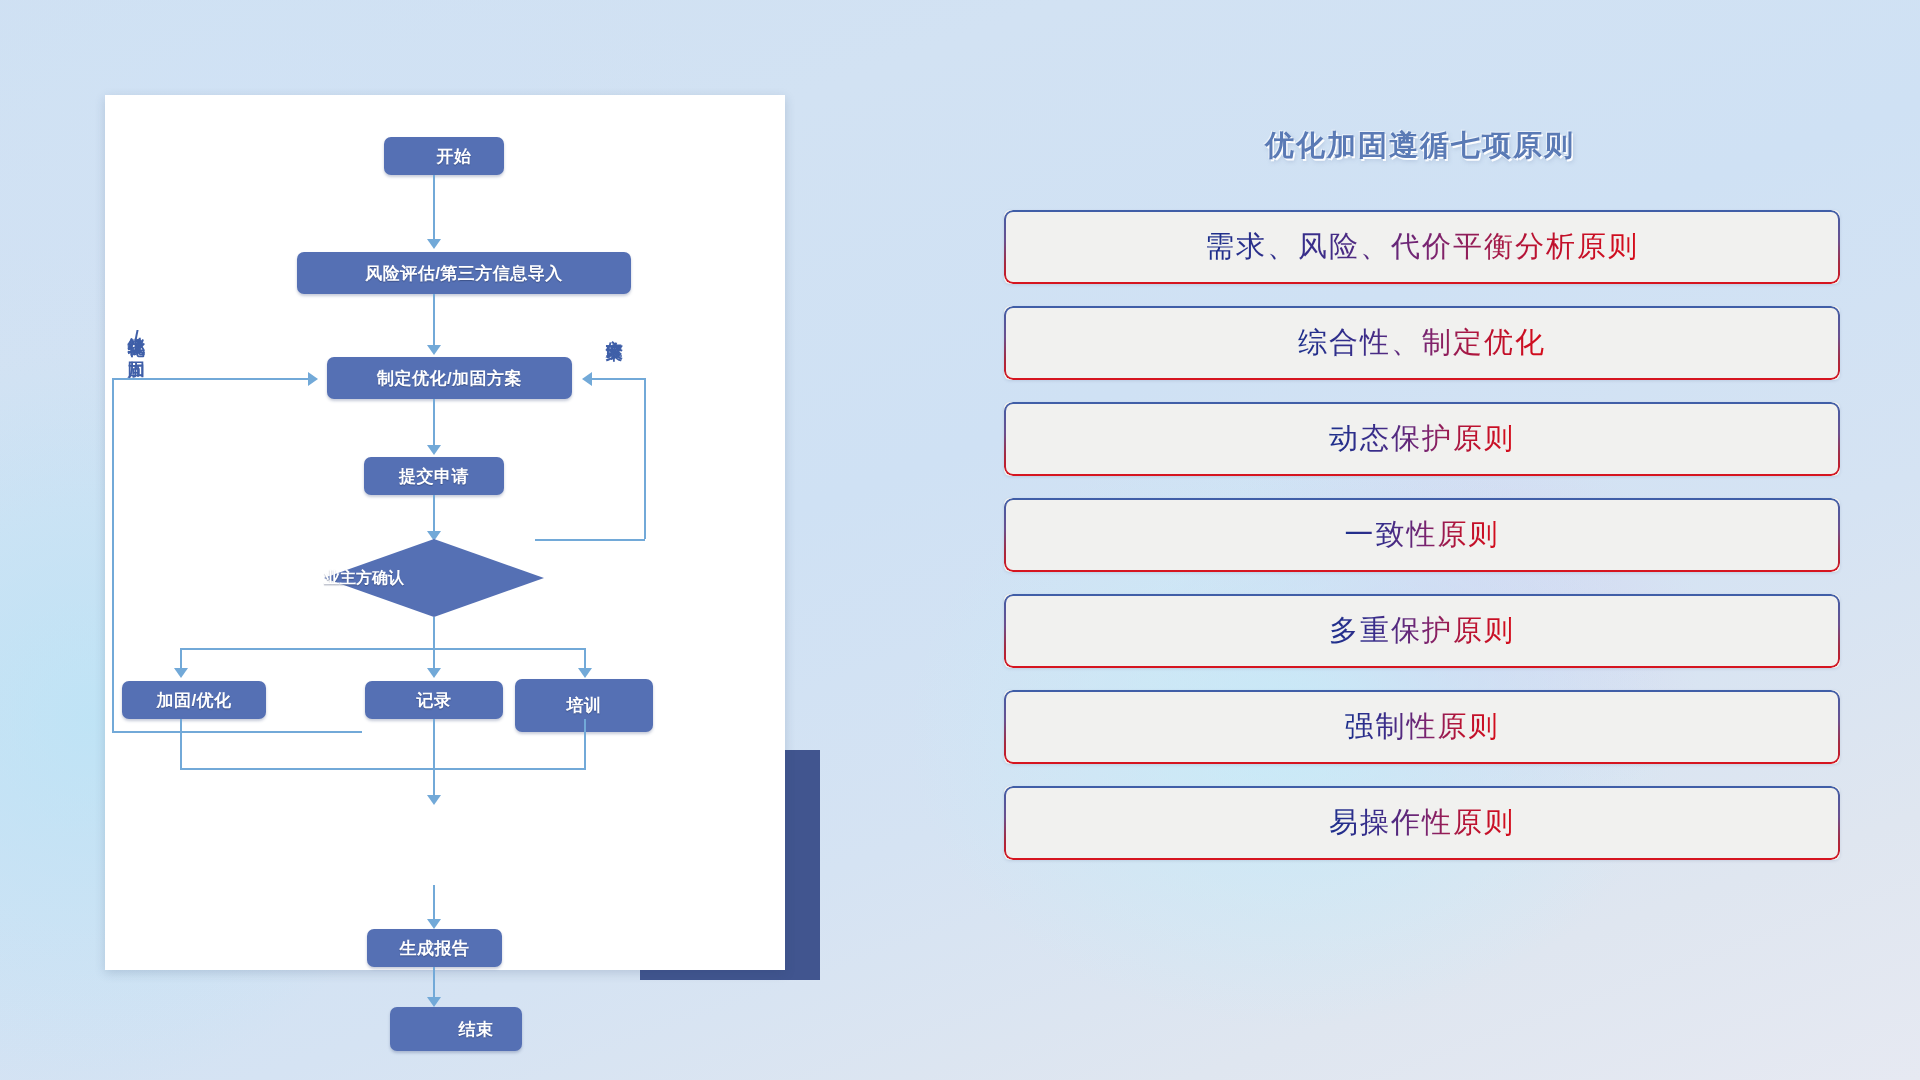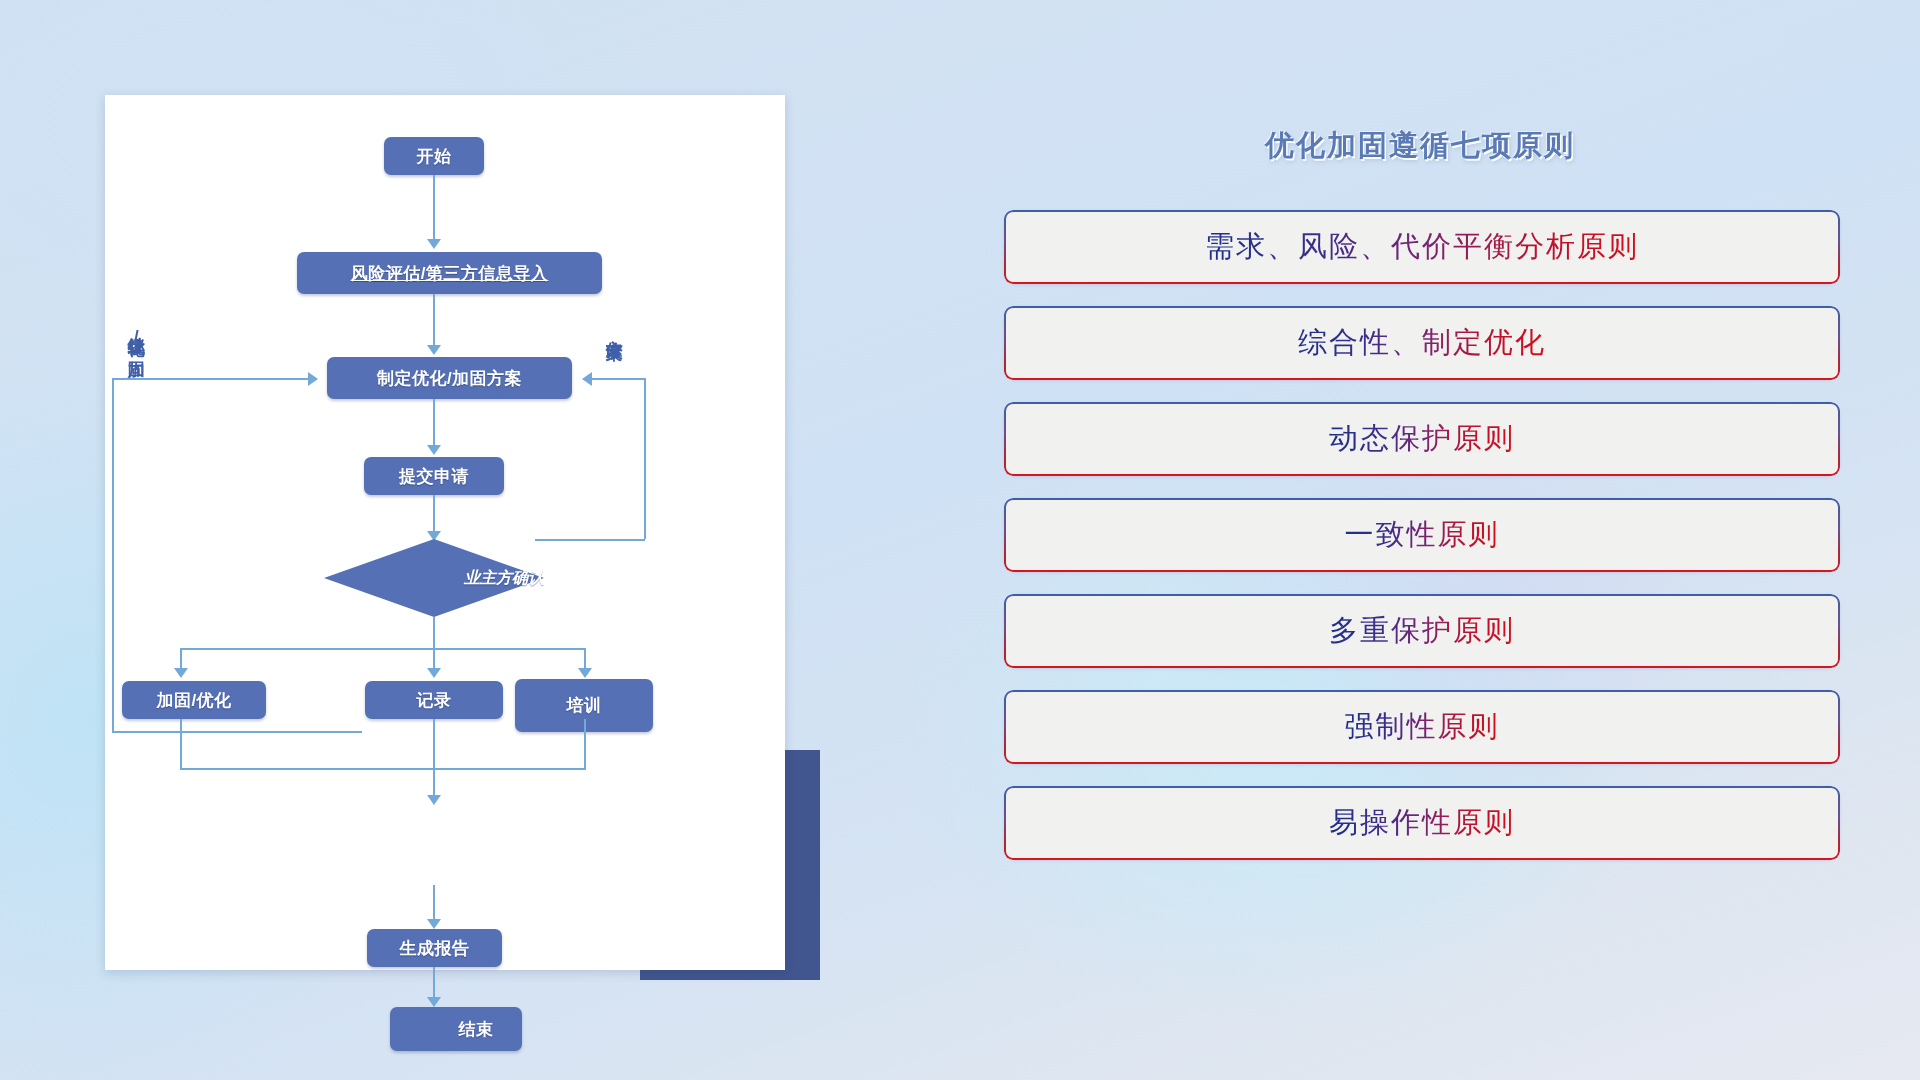--- a/index.html
+++ b/index.html
@@ -57,22 +57,21 @@
     letter-spacing: 0.5px;
     white-space: nowrap;
     text-shadow: 0 1px 1px rgba(30,45,85,0.45);
     box-shadow: 0 2px 3px rgba(50,70,120,0.28);
   }
 
   .diamond-wrap {
     position: absolute;
     display: flex;
     align-items: center;
-    justify-content: flex-end;
-    font-style: italic;
+    justify-content: flex-start;
   }
   .diamond-shape {
     position: absolute;
     inset: 0;
     background: #5570b4;
     clip-path: polygon(50% 0%, 100% 50%, 50% 100%, 0% 50%);
     filter: drop-shadow(0 2px 2px rgba(50,70,120,0.28));
   }
   .diamond-label {
     position: relative;
@@ -144,21 +143,21 @@
        1.5px 1.5px 0 rgba(255,255,255,0.95),
       -1px -1px 0 rgba(255,255,255,0.55),
        2px 3px 4px rgba(120,140,180,0.35);
     font-family: Liberation Serif, serif;
   }
 
   .principle {
     position: relative;
     height: 74px;
     margin: 0 0 22px 4px;
-    border-radius: 14px;
+    border-radius: 6px;
     background: #f1f1ef;
     display: flex;
     align-items: center;
     justify-content: center;
     box-shadow: 0 1px 3px rgba(90,110,150,0.18);
   }
   
   .principle::before {
     content: "";
     position: absolute;
@@ -189,27 +188,27 @@
 </style>
 </head>
 <body>
 
 <div id="slide">
 
   <div id="flow-shadow"></div>
 
   <div id="flow-card">
 
-    <div class="node" style="left:279px; top:42px; width:100px; height:38px;">
+    <div class="node" style="left:279px; top:42px; width:100px; height:38px;padding-left:20px;">
       <span>开始</span>
     </div>
     <div class="vline" style="left:328px; top:80px; height:72px;"></div>
     <div class="arrow-down" style="left:322px; top:144px;"></div>
 
-    <div class="node" style="left:192px; top:157px; width:305px; height:42px;text-decoration:underline;">
+    <div class="node" style="left:192px; top:157px; width:334px; height:42px;">
       <span>风险评估/第三方信息导入</span>
     </div>
     <div class="vline" style="left:328px; top:199px; height:58px;"></div>
     <div class="arrow-down" style="left:322px; top:250px;"></div>
 
     <div class="node" style="left:222px; top:262px; width:245px; height:42px;">
       <span>制定优化/加固方案</span>
     </div>
 
     <div class="vline" style="left:7px; top:283px; height:353px;"></div>

